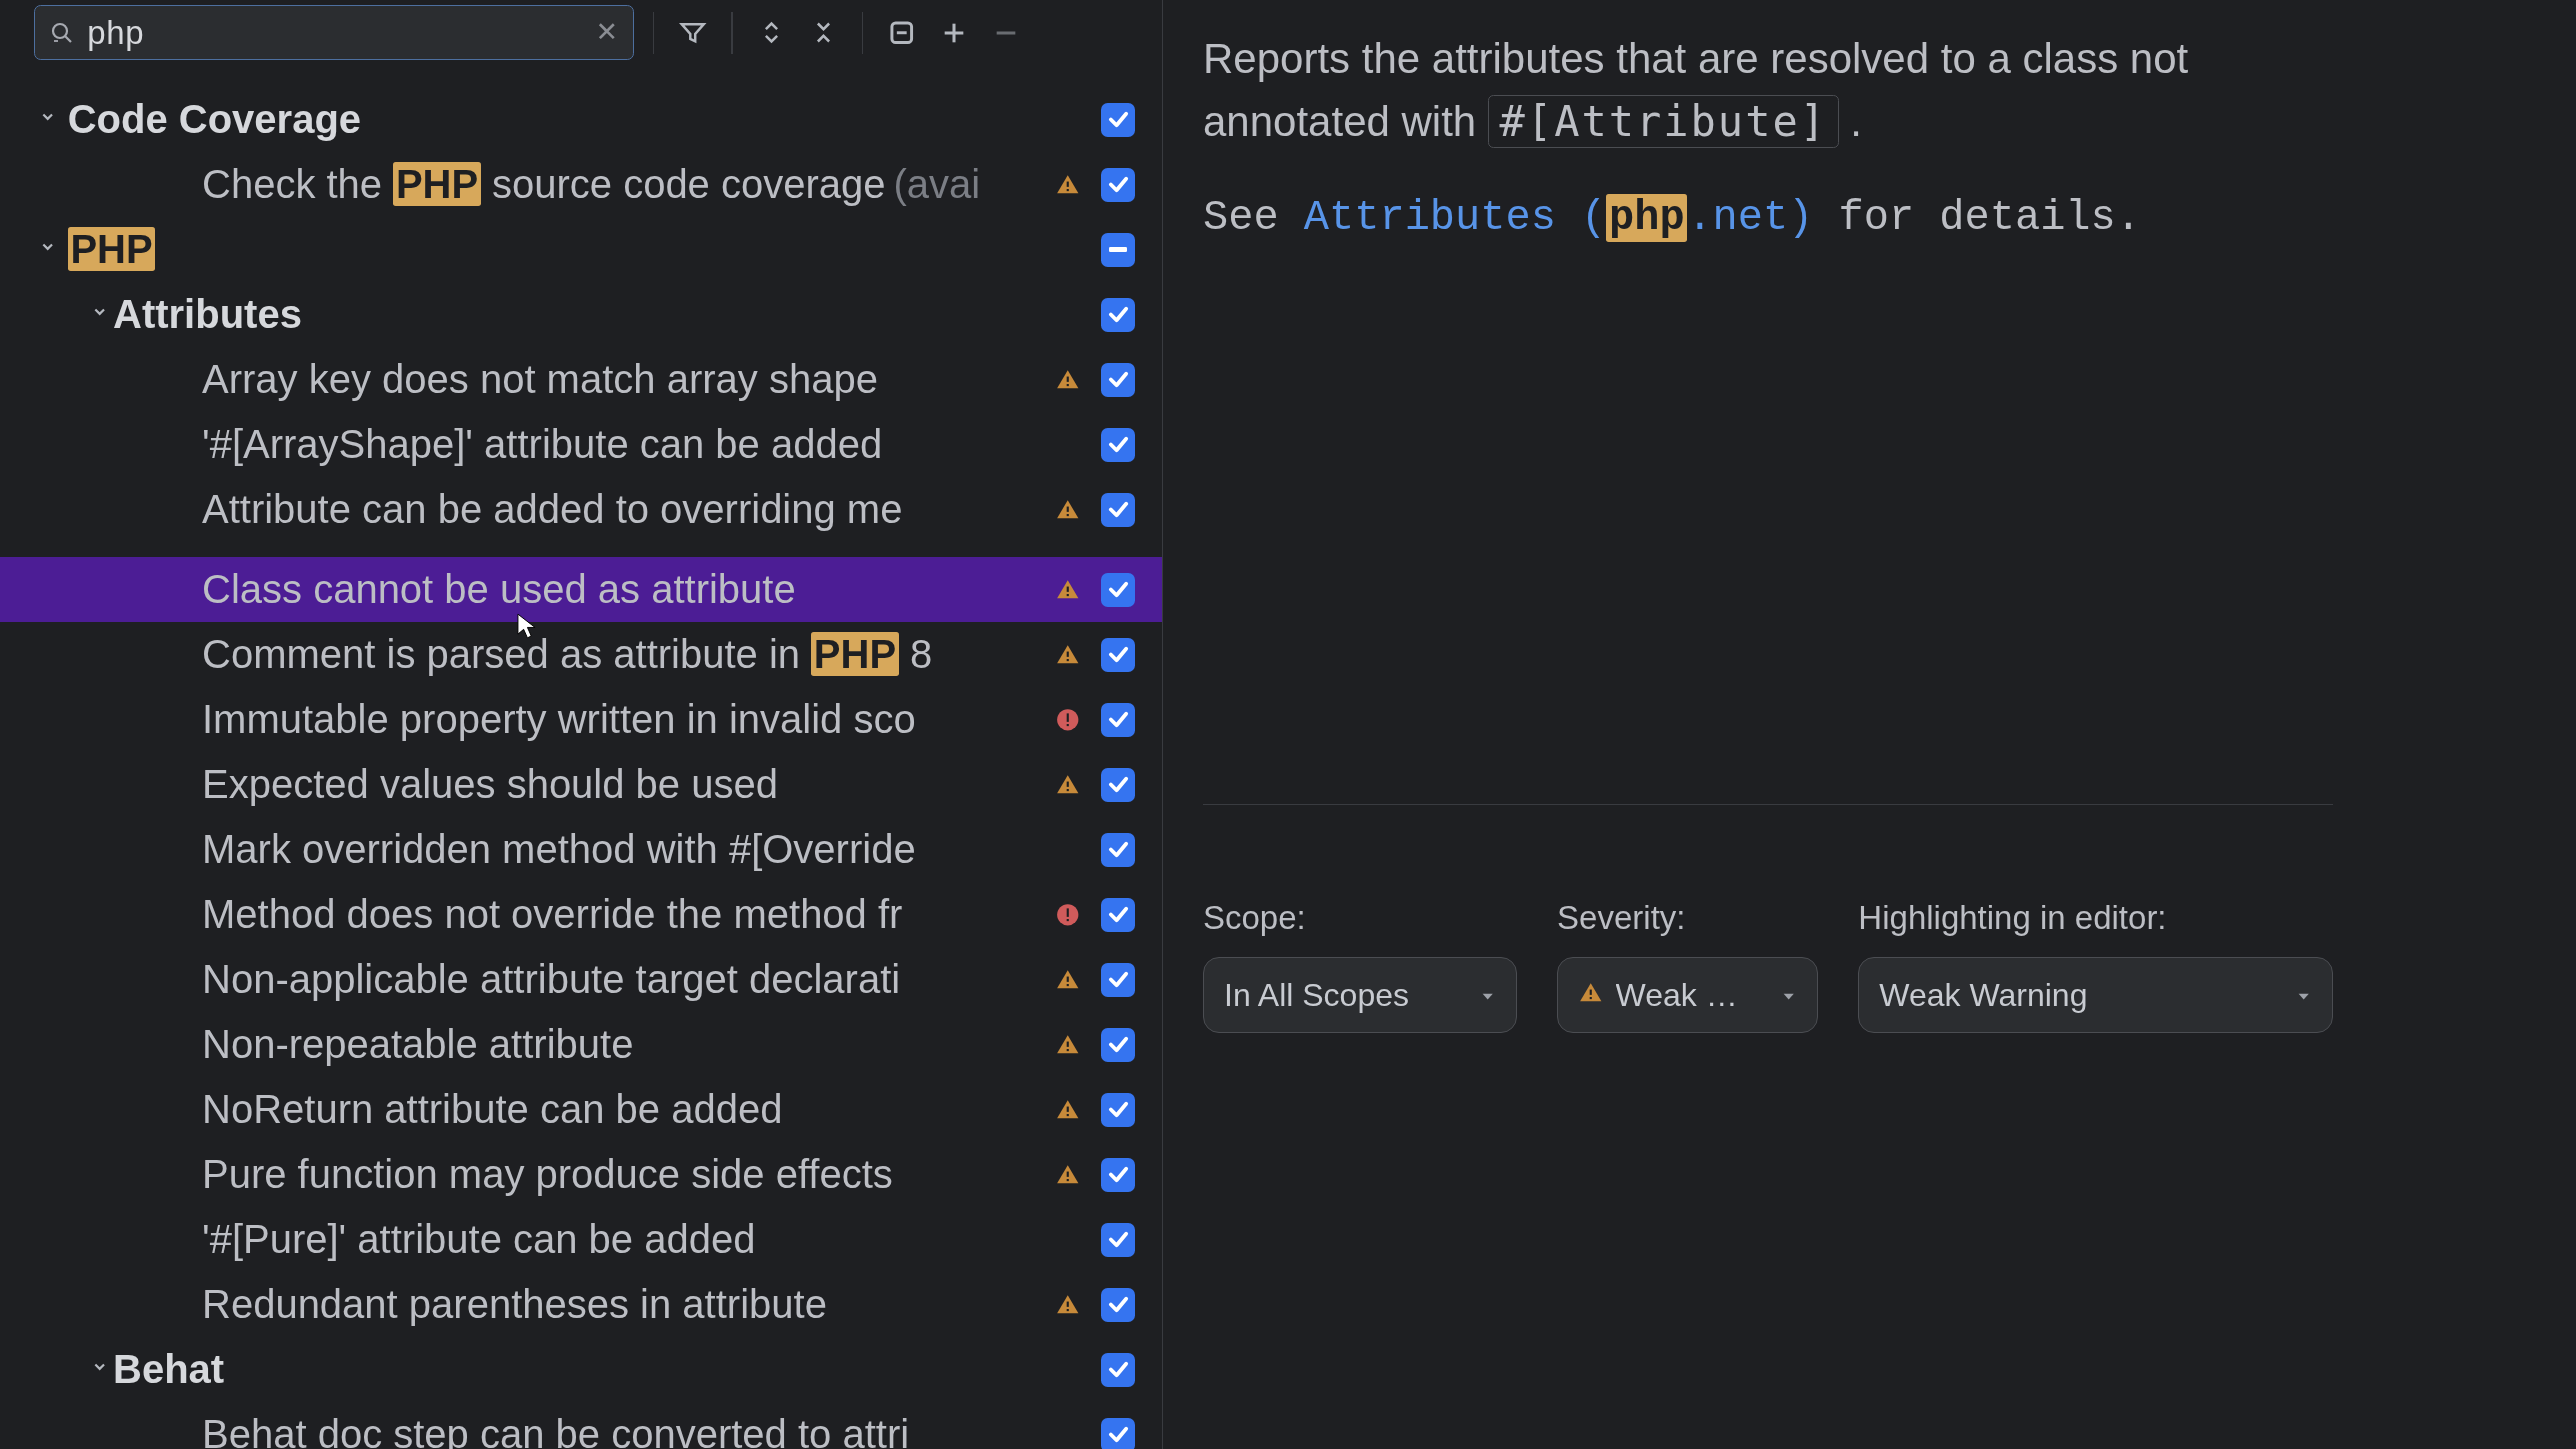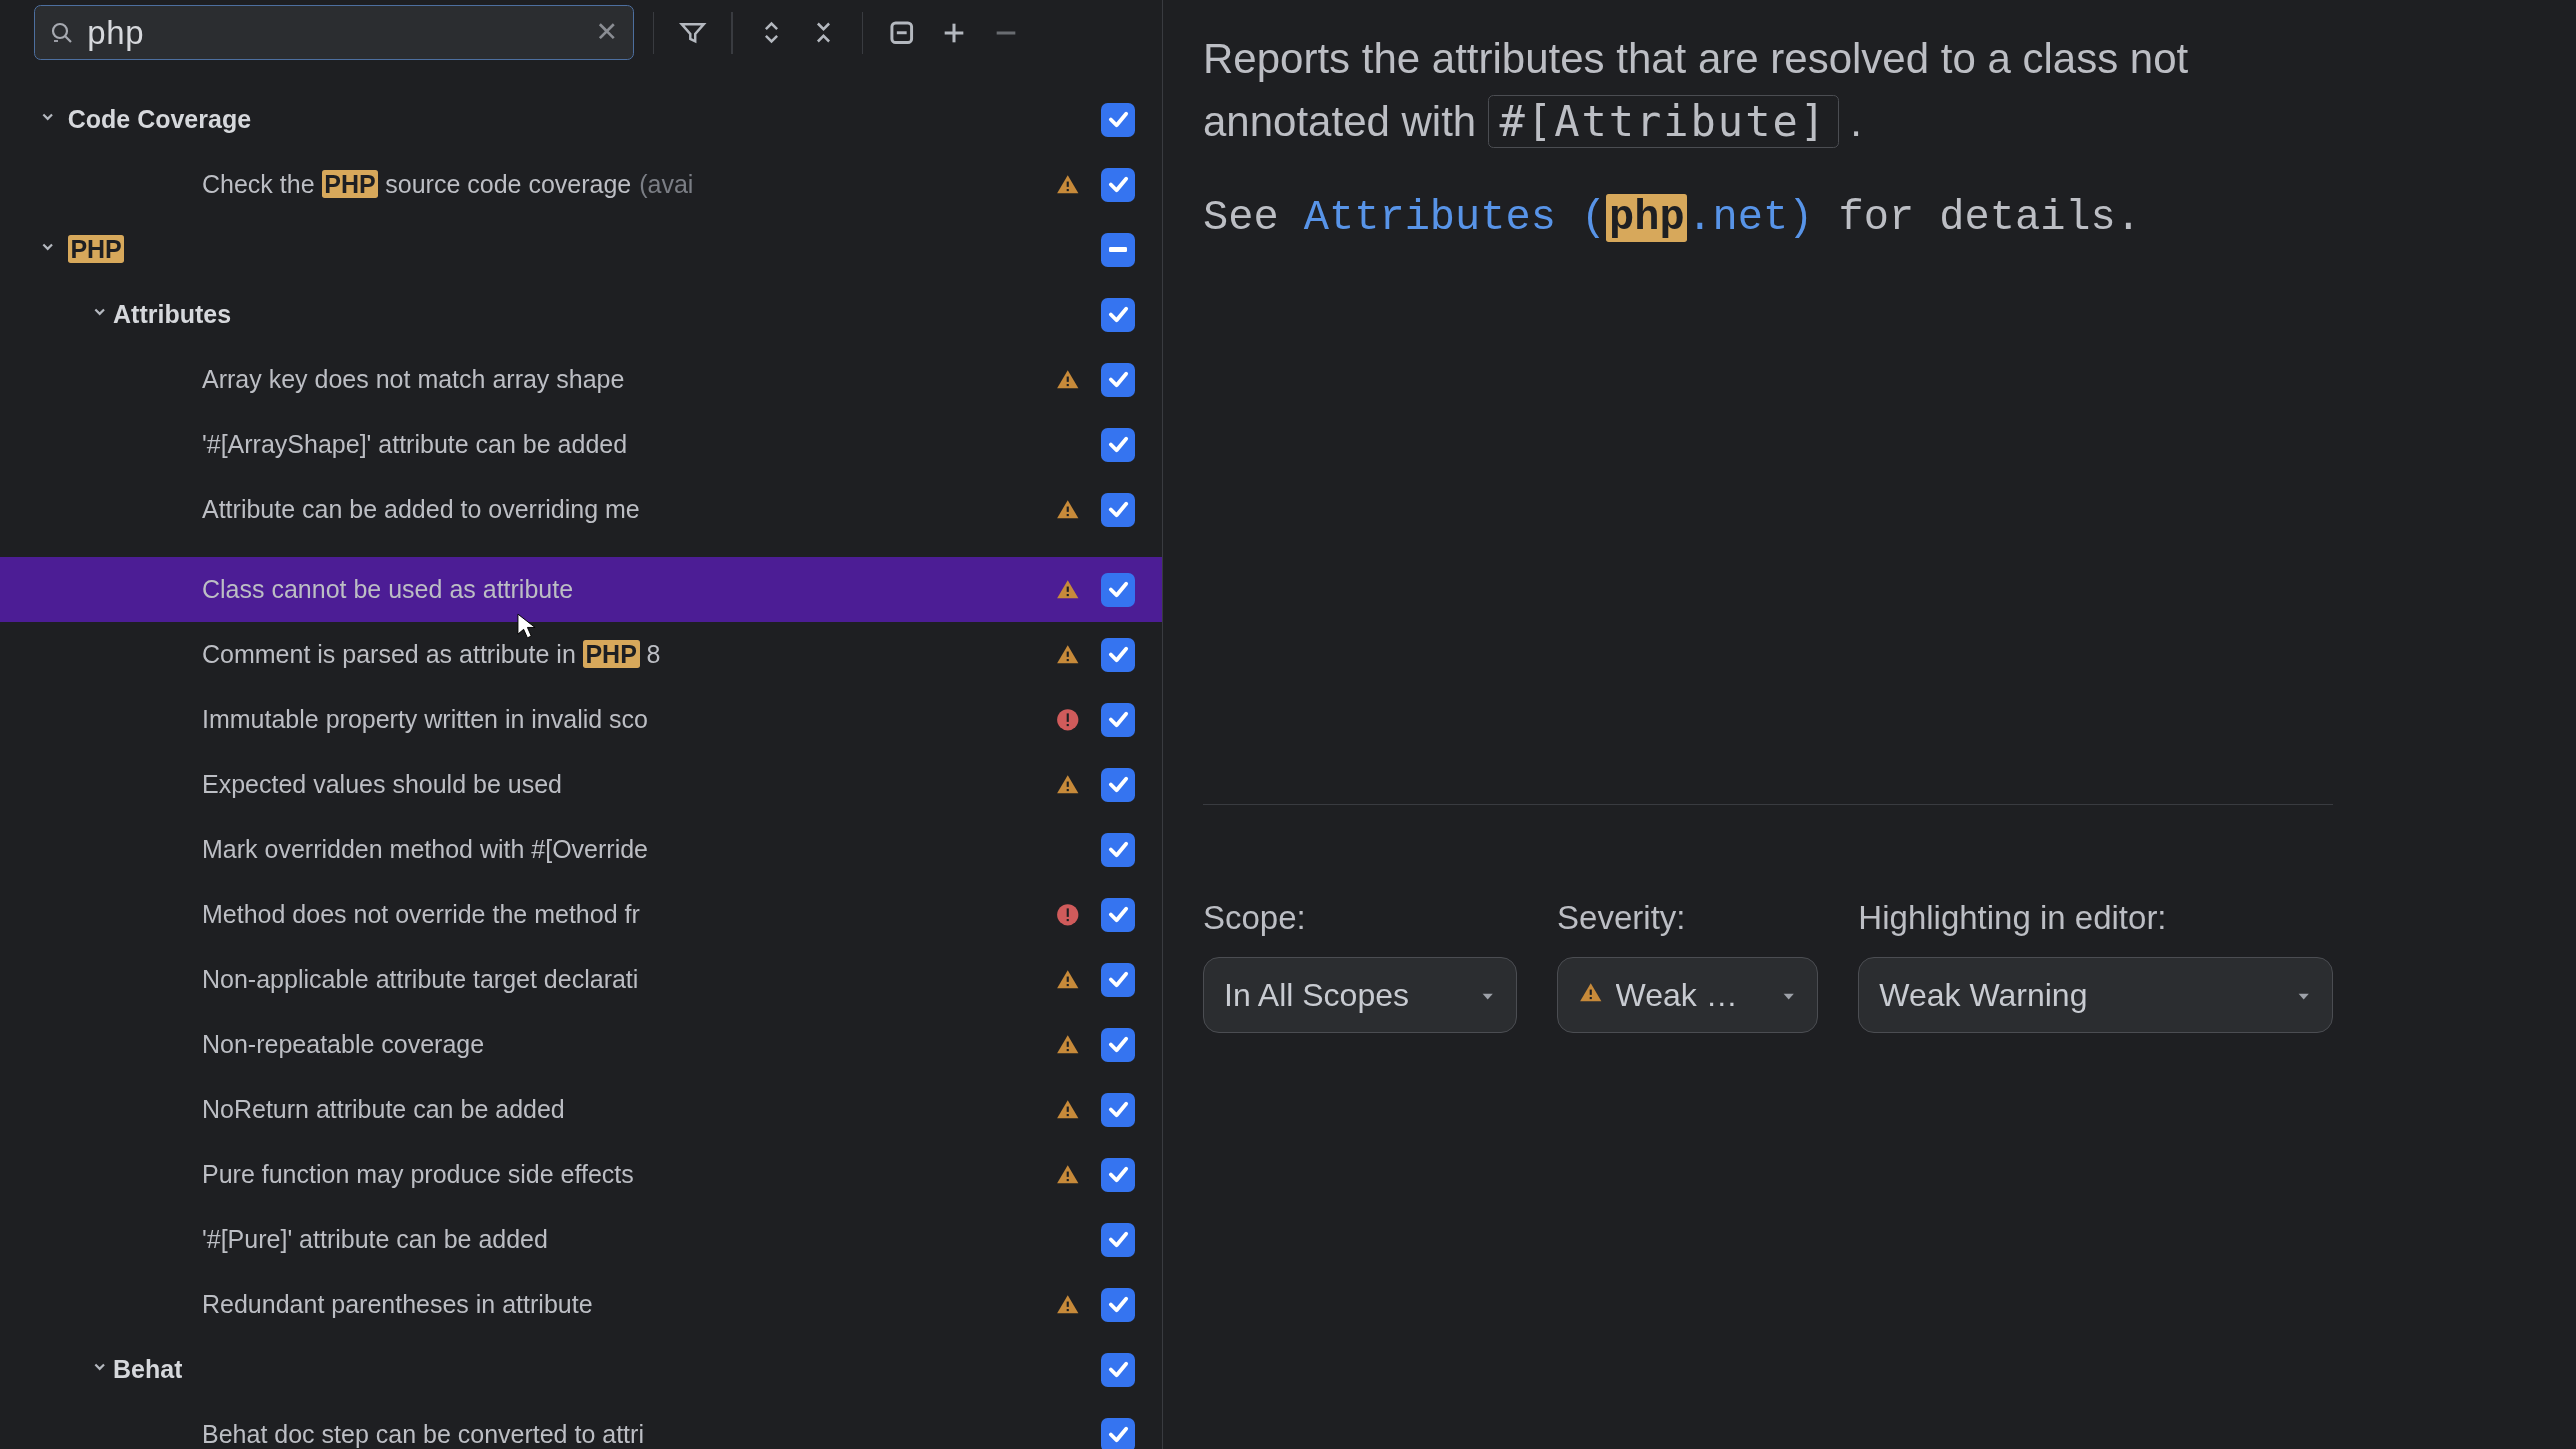--- a/index.html
+++ b/index.html
@@ -113,21 +113,21 @@
     text-align: center;
     color: #b4b8bf;
     font-size: 19px;
     cursor: pointer;
   }
   .row .label-area {
     flex: 1;
     overflow: hidden;
     display: flex;
     align-items: baseline;
-    font-size: 25px;
+    font-size: 40px;
     min-width: 0;
   }
   .label-area .txt { white-space: nowrap; overflow: hidden; }
   .row.lvl0 .label-area { margin-left: 6.7px; }
   .row.lvl1 .label-area { margin-left: 0px; }
   .row.lvl2 .label-area { margin-left: 58px; padding-left: 0; }
   .row.lvl1 { padding-left: 86px; }
   .row.lvl2 { padding-left: 144px; }
   .row.group > .label-area { font-weight: 700; color: #d6d8dc; }
   .row .label-area .muted { color: #7b7e85; margin-left: 8px; }
@@ -519,21 +519,21 @@
           <div class="checkbox checked">
             <span class="check-mark">
               <svg viewBox="0 0 24 24" fill="none" stroke="#fff" stroke-width="4" stroke-linecap="round" stroke-linejoin="round">
                 <path d="M4 12 L10 18 L20 6"></path>
               </svg>
             </span>
           </div>
         </div>
         <div class="row lvl2">
           <div class="label-area">
-            <span class="txt">Non-repeatable coverage</span>
+            <span class="txt">Non-repeatable attribute</span>
           </div>
           <div class="sev-badge">
             <svg class="warn-triangle" viewBox="0 0 24 24">
               <path d="M12 3 L22 20 H2 Z" fill="#c78a3a"></path>
               <rect x="11" y="9" width="2" height="5" fill="#1e1f22"></rect>
               <rect x="11" y="16" width="2" height="2" fill="#1e1f22"></rect>
             </svg>
           </div>
           <div class="checkbox checked">
             <span class="check-mark">

